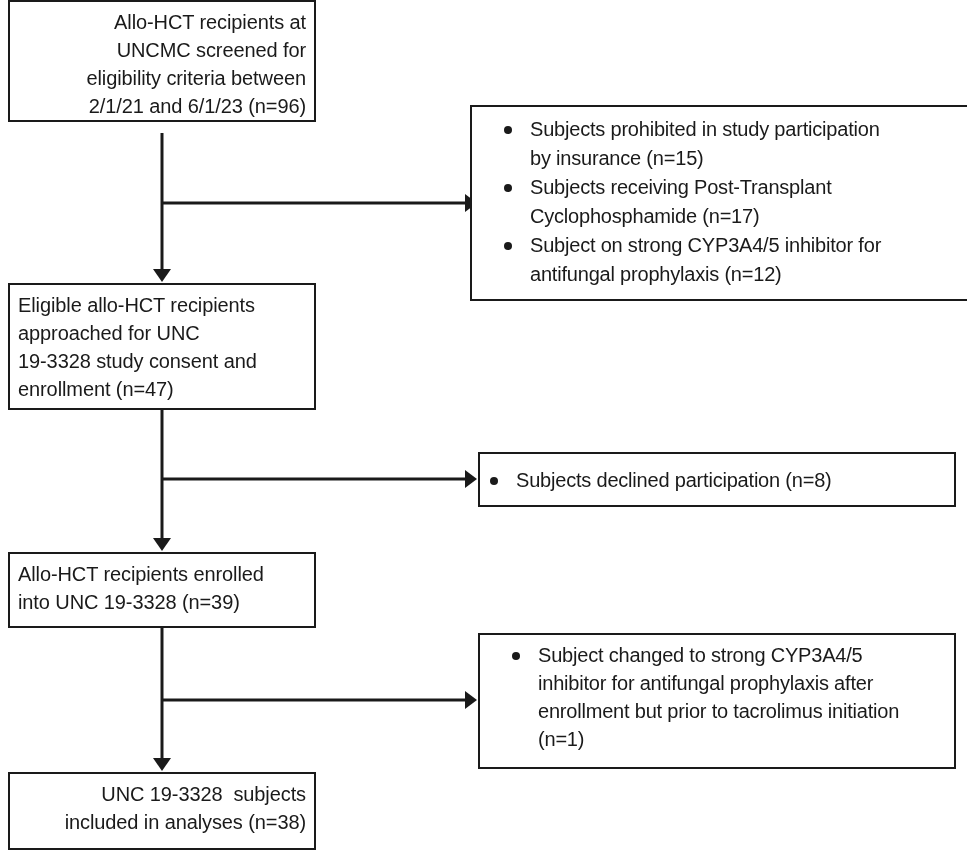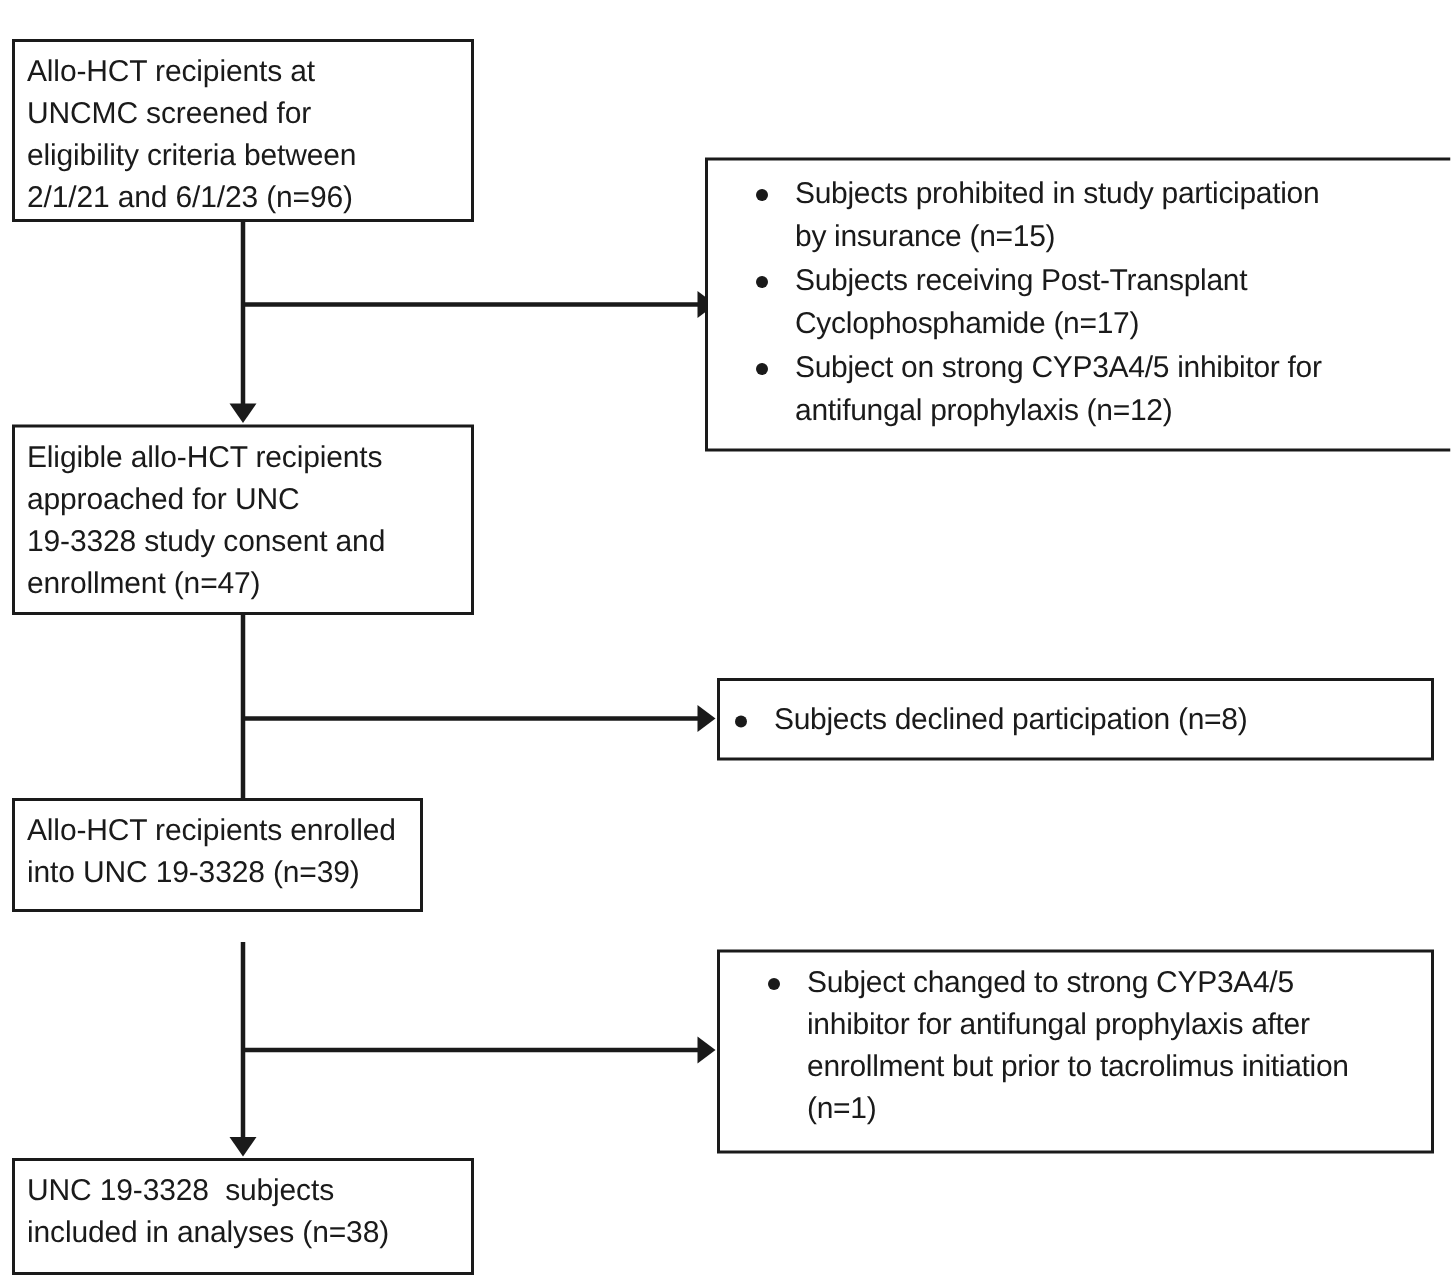--- a/index.html
+++ b/index.html
@@ -28,24 +28,24 @@
     background: var(--bg);
   }
   .box-text {
     font-size: 20px;
     line-height: 28px;
     white-space: pre;
     padding: 6px 8px 4px 8px;
     letter-spacing: -0.1px;
   }
   
-  .b1 { left: 8px;  top: 26px;  width: 308px; height: 122px; }
+  .b1 { left: 8px;  top: 0;  width: 308px; height: 122px; text-align: right; }
   .b2 { left: 8px;  top: 283px; width: 308px; height: 127px; }
-  .b3 { left: 8px;  top: 532px; width: 274px; height: 76px; }
-  .b4 { left: 8px;  top: 772px; width: 308px; height: 78px; }
+  .b3 { left: 8px;  top: 552px; width: 308px; height: 76px; }
+  .b4 { left: 8px;  top: 772px; width: 308px; height: 78px; text-align: right; }
   
   .s1 { left: 470px; top: 105px; width: 576px; height: 196px; }
   .s2 { left: 478px; top: 452px; width: 478px; height: 55px; display: flex; align-items: center; }
   .s3 { left: 478px; top: 633px; width: 478px; height: 136px; }
   .bullets {
     margin: 0;
     padding: 8px 4px 4px 58px;
     list-style: none;
     font-size: 20px;
     letter-spacing: -0.2px;

